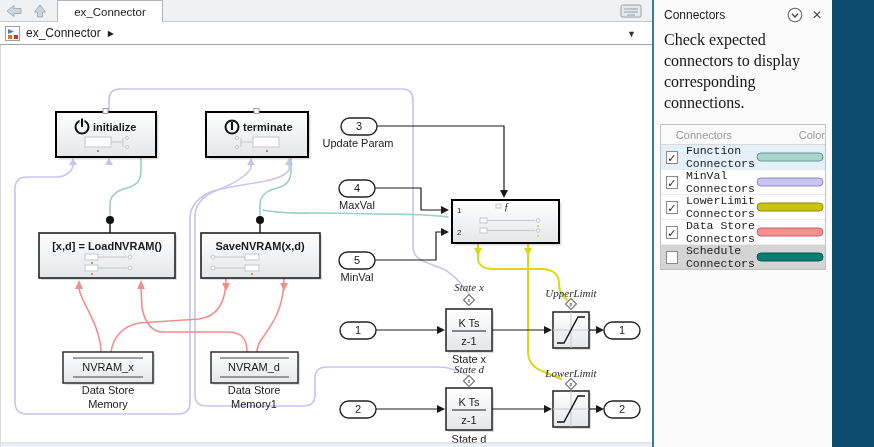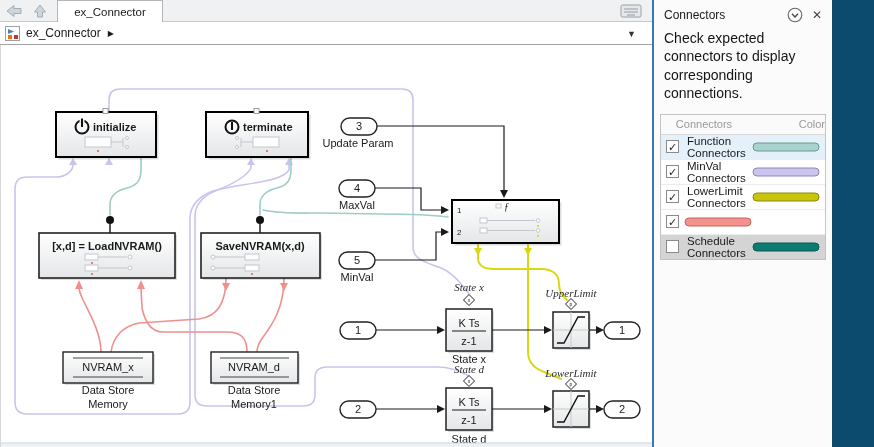--- a/index.html
+++ b/index.html
@@ -28,31 +28,31 @@
   .lbl{font-size:11px;}
   .portnum{font-size:11px;}
   .ann{font-family:"Liberation Serif",serif;font-style:italic;font-size:11px;fill:#2b2b2b;}
   .tiny{font-size:8px;}
   .badgetxt{font-size:5px;}
 
   
   .panel{position:absolute;left:652px;top:0;width:180px;height:447px;background:#fbfbfb;border-left:2px solid #3579b8;box-sizing:border-box;}
   .panel-head{display:flex;align-items:center;padding:7px 8px 3px 10px;}
   .panel-title{font-size:12px;color:#1a1a1a;flex:1;}
-  .panel-desc{font-size:14px;color:#141414;line-height:1.32;padding:3px 12px 6px 10px;}
+  .panel-desc{font-size:16px;color:#141414;line-height:1.32;padding:3px 12px 6px 10px;font-family:Liberation Serif, serif;}
   .ctable{margin:5px 6px;border:1px solid #c3c3c3;background:#fff;}
   .chead{display:flex;height:19px;align-items:center;background:#fafafa;border-bottom:1px solid #d9d9d9;color:#9a9a9a;font-size:11px;}
   .chead .c1{flex:1;text-align:center;}
   .chead .c2{width:78px;text-align:right;}
   .crow{display:flex;height:24px;align-items:center;font-size:11.5px;color:#1a1a1a;border-bottom:1px solid #ececec;background:#fff;}
   .crow:last-child{border-bottom:none;}
   .crow.sel{background:#e4f1fb;}
   .crow.dis{background:#d4d4d4;border-bottom-color:#c6c6c6;}
   .cbx{width:13px;height:13px;border:1px solid #8a8a8a;background:#fff;margin-left:5px;font-size:11px;line-height:12px;text-align:center;color:#222;box-sizing:border-box;}
-  .rlabel{margin-left:8px;flex:1;}
+  .rlabel{margin-left:8px;flex:1;font-family:Liberation Mono, monospace;}
   .pillwrap{width:78px;display:flex;justify-content:center;}
   .phicon{width:16px;height:16px;margin-left:6px;}
   .pclose{font-size:12px;color:#444;margin-left:9px;margin-right:2px;}
 </style>
 </head>
 <body>
 
 <div id="app">
 
   <div class="tabbar">
@@ -391,20 +391,21 @@
         <div class="rlabel">LowerLimit Connectors</div>
         <div class="pillwrap">
             <svg width="68" height="10">
           <rect x="1" y="1" width="66" height="8" rx="4" fill="#c9c40e" stroke="#8f8b08"></rect>
             </svg>
           </div>
       </div>
 
       <div class="crow">
         <div class="cbx">✓</div>
+        <div class="rlabel">Data Store Connectors</div>
         <div class="pillwrap">
             <svg width="68" height="10">
           <rect x="1" y="1" width="66" height="8" rx="4" fill="#f2918e" stroke="#c4655f"></rect>
             </svg>
           </div>
       </div>
 
       <div class="crow dis">
         <div class="cbx"></div>
         <div class="rlabel">Schedule Connectors</div>

